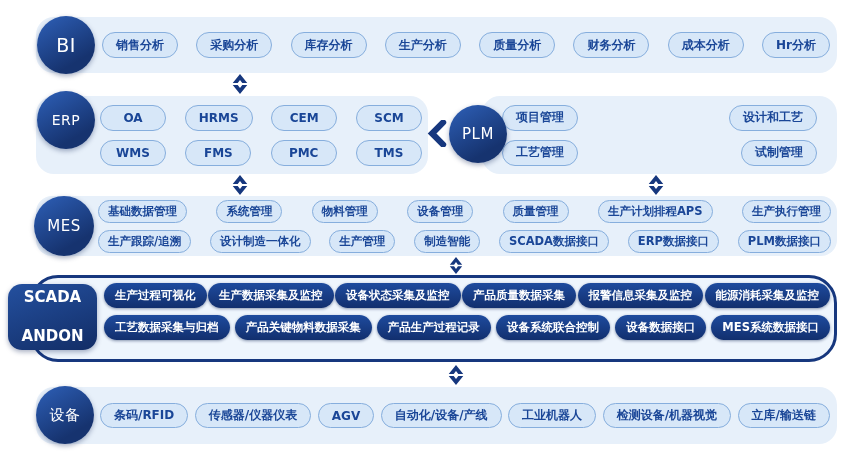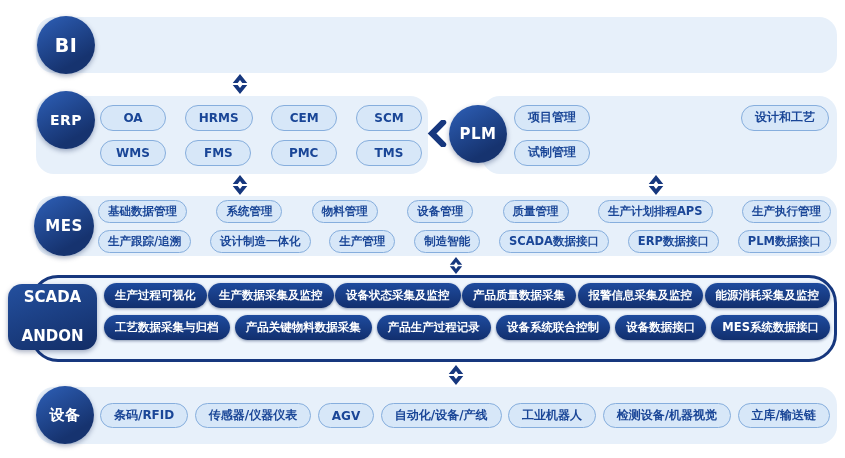--- a/index.html
+++ b/index.html
@@ -15,21 +15,21 @@
   }
 
   .canvas{ position:relative; width:845px; height:458px; background:#fff; overflow:hidden; }
 
   .band{ position:absolute; background:var(--light-band); border-radius:18px; z-index:0; }
 
   .circle{
     position:absolute; border-radius:50%;
     background:linear-gradient(150deg,#2e60b8 0%,#16336f 75%);
     color:#fff; display:flex; align-items:center; justify-content:center;
-    font-weight:bold; letter-spacing:.5px;
+    font-weight:normal; letter-spacing:.5px;
     box-shadow:0 2px 5px rgba(10,30,80,.35);
     z-index:3; 
   }
 
   .pills{
     position:absolute; display:flex; flex-direction:column;
     justify-content:center; gap:9px; z-index:2;
   }
   .pill-row{ display:flex; justify-content:space-between; align-items:center; }
   .pill{
@@ -58,21 +58,21 @@
 
   
   #arrow-1{ left:232px; top:74px; }
   #band-erp{ left:36px; top:96px; width:392px; height:78px; }
   #circle-erp{ left:37px; top:91px; width:58px; height:58px; font-size:14px; }
   #pills-erp{ left:100px; top:96px; width:322px; height:78px; }
   #pills-erp .pill{ min-width:66px; }
   #chevron-plm{ left:427px; top:120px; width:20px; height:27px; }
   #circle-plm{ left:449px; top:105px; width:58px; height:58px; font-size:15px; }
   #band-plm{ left:482px; top:96px; width:355px; height:78px; }
-  #pills-plm{ left:514px; top:96px; width:315px; height:78px;justify-content:center; }
+  #pills-plm{ left:502px; top:96px; width:315px; height:78px;justify-content:center; }
 
   
   #arrow-2{ left:232px; top:175px; }
   #arrow-3{ left:648px; top:175px; }
   #band-mes{ left:36px; top:196px; width:801px; height:60px; border-radius:16px; }
   #circle-mes{ left:34px; top:196px; width:60px; height:60px; font-size:15px; }
   #pills-mes{ left:98px; top:196px; width:733px; height:60px; gap:7px; }
   #pills-mes .pill{ height:23px; font-size:11.5px; padding:0 9px; border-radius:12px; }
 
   
@@ -98,20 +98,32 @@
   #pills-device{ left:100px; top:387px; width:730px; height:57px; }
   #pills-device .pill{ height:25px; }
 </style>
 </head>
 <body>
 
 <div class="canvas">
 
   <div class="band" id="band-bi"></div>
   <div class="circle" id="circle-bi">BI</div>
+  <div class="pills" id="pills-bi">
+      <div class="pill-row">
+        <span class="pill light">销售分析</span>
+        <span class="pill light">采购分析</span>
+        <span class="pill light">库存分析</span>
+        <span class="pill light">生产分析</span>
+        <span class="pill light">质量分析</span>
+        <span class="pill light">财务分析</span>
+        <span class="pill light">成本分析</span>
+        <span class="pill light">Hr分析</span>
+      </div>
+    </div>
 
   <svg class="updown" id="arrow-1" viewBox="0 0 16 22">
     <polygon points="8,0 16,10 10.5,10 8,6.6 5.5,10 0,10"></polygon>
     <polygon points="0,12 5.5,12 8,15.4 10.5,12 16,12 8,22"></polygon>
   </svg>
 
   <div class="band" id="band-erp"></div>
   <div class="circle" id="circle-erp">ERP</div>
   <div class="pills" id="pills-erp">
       <div class="pill-row">
@@ -133,20 +145,21 @@
   </svg>
 
   <div class="band" id="band-plm"></div>
   <div class="circle" id="circle-plm">PLM</div>
   <div class="pills" id="pills-plm">
       <div class="pill-row">
         <span class="pill light">项目管理</span>
         <span class="pill light">设计和工艺</span>
       </div>
       <div class="pill-row">
+        <span class="pill light">工艺管理</span>
         <span class="pill light">试制管理</span>
       </div>
     </div>
 
   <svg class="updown" id="arrow-2" viewBox="0 0 16 22">
     <polygon points="8,0 16,10 10.5,10 8,6.6 5.5,10 0,10"></polygon>
     <polygon points="0,12 5.5,12 8,15.4 10.5,12 16,12 8,22"></polygon>
   </svg>
   <svg class="updown" id="arrow-3" viewBox="0 0 16 22">
     <polygon points="8,0 16,10 10.5,10 8,6.6 5.5,10 0,10"></polygon>

